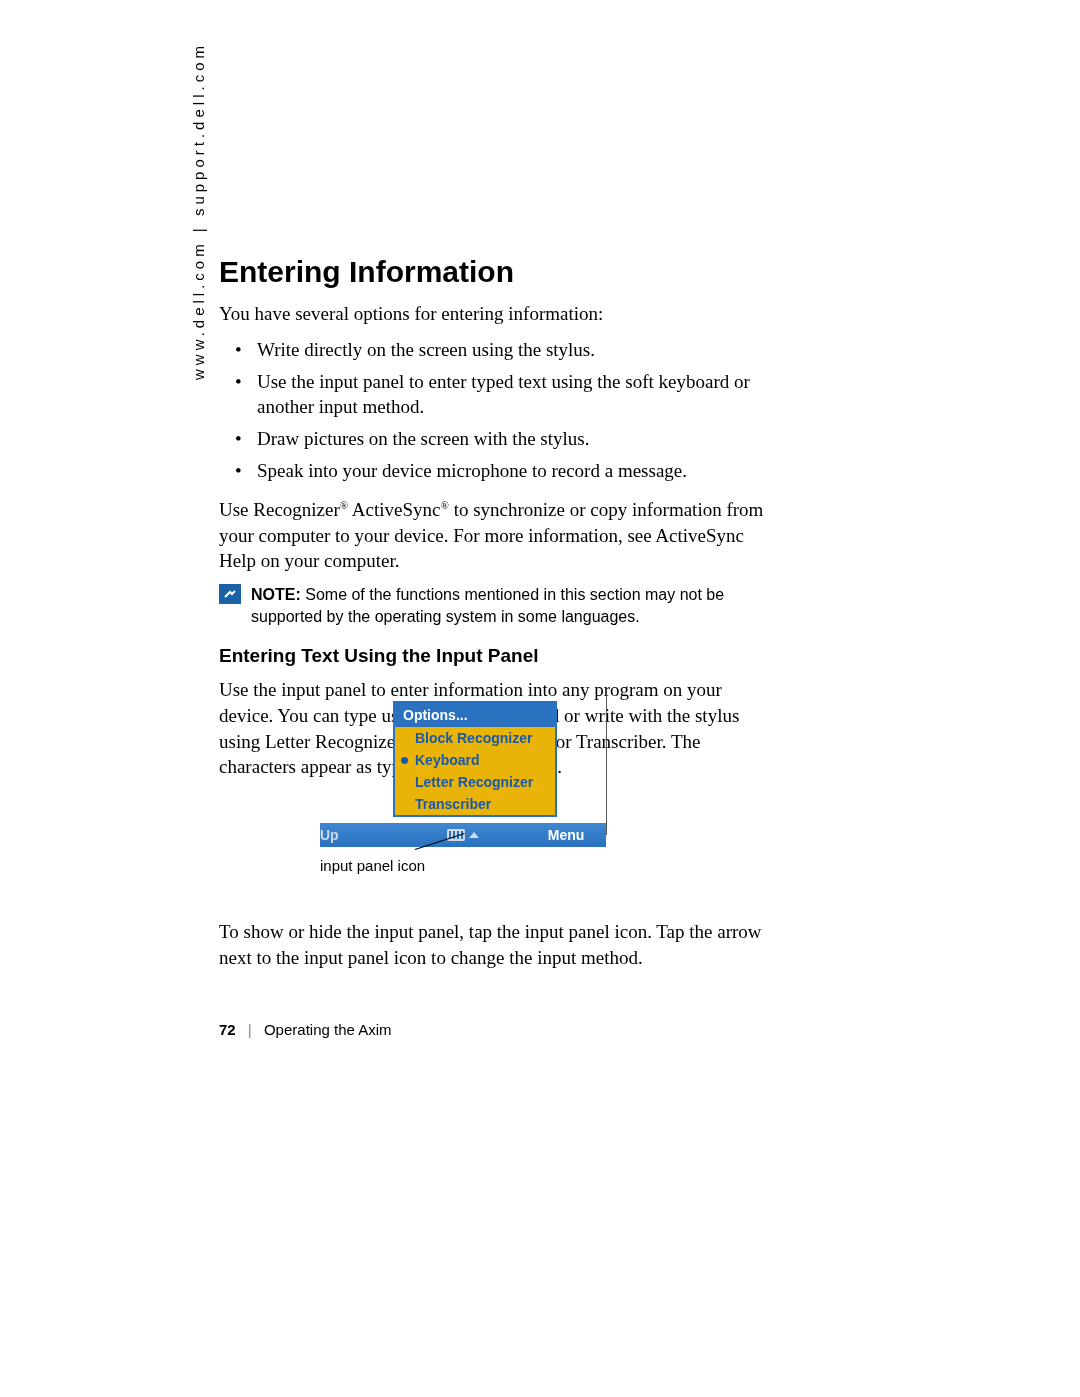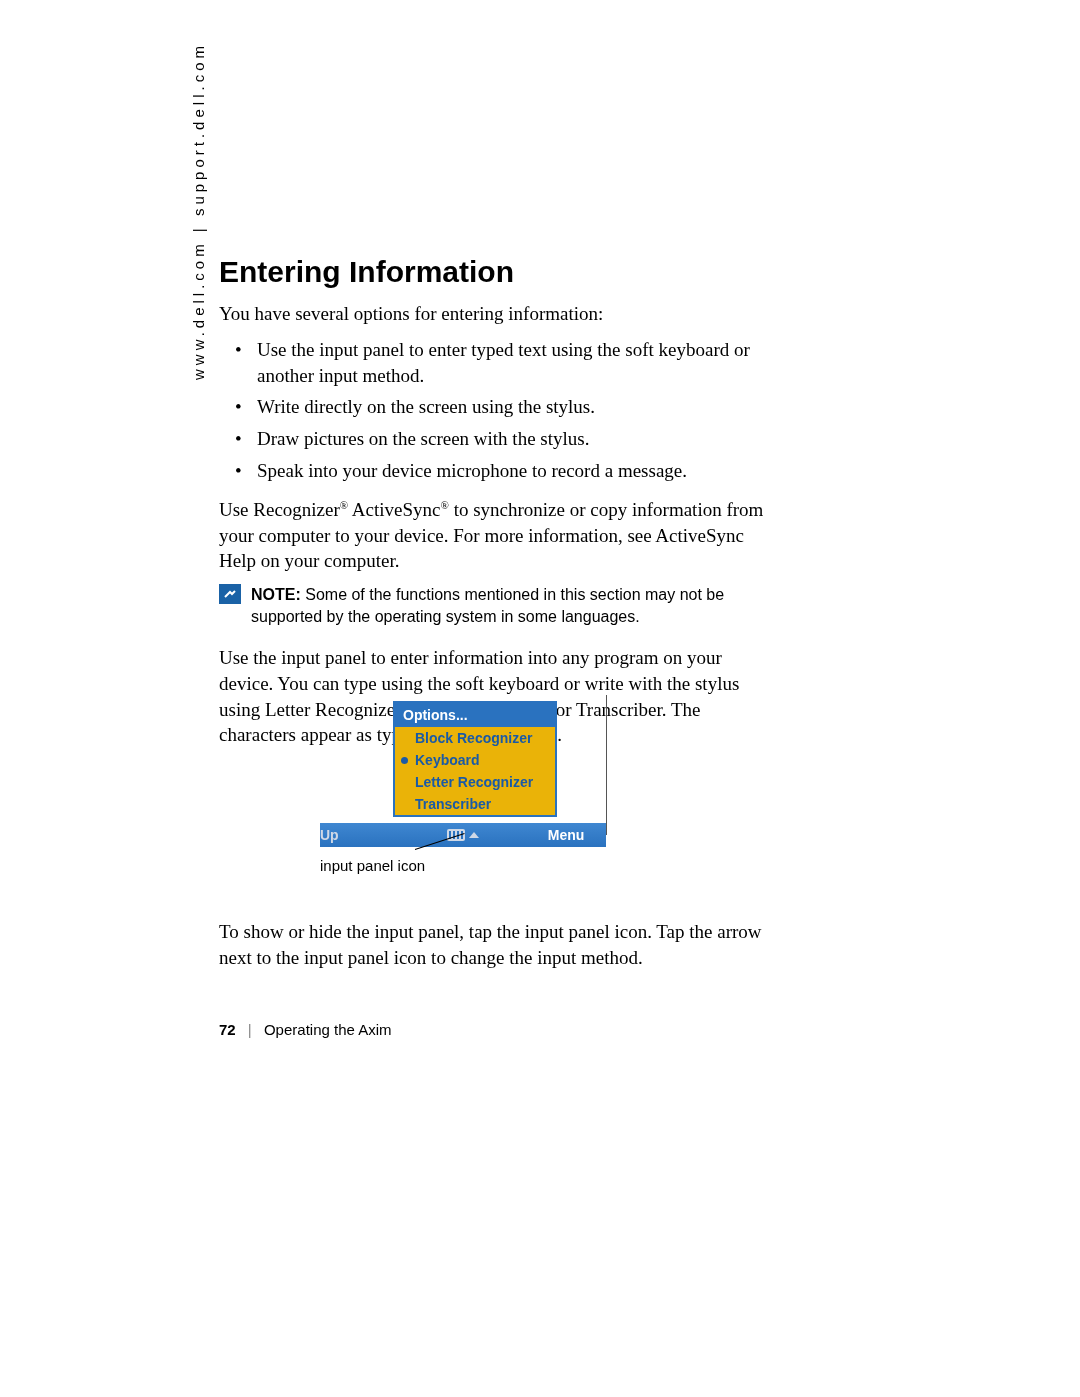--- a/index.html
+++ b/index.html
@@ -47,38 +47,39 @@
 <body>
 
 <div class="page">
 
   <div class="sidetext">www.dell.com | support.dell.com</div>
 
   <div class="content">
     <h1>Entering Information</h1>
     <p class="intro">You have several options for entering information:</p>
     <ul class="bul">
+      <li>Write directly on the screen using the stylus.</li>
       <li>Use the input panel to enter typed text using the soft keyboard or another input method.</li>
-      <li>Write directly on the screen using the stylus.</li>
       <li>Draw pictures on the screen with the stylus.</li>
       <li>Speak into your device microphone to record a message.</li>
     </ul>
     <p class="sync">
       <span>Use Recognizer</span><sup>®</sup><span> ActiveSync</span><sup>®</sup><span> to synchronize or copy information from your computer to your device. For more information, see ActiveSync Help on your computer.</span>
     </p>
     <div class="noteblock">
       <span class="noteicon">
         <svg viewBox="0 0 14 14">
             <path d="M2 10 L7 5 L9 7 L12 4" stroke="#fff" stroke-width="2" fill="none"></path>
           </svg>
       </span>
       <span class="notetext">
         <b>NOTE:</b><span> Some of the functions mentioned in this section may not be supported by the operating system in some languages.</span>
       </span>
     </div>
+    <h2>Entering Text Using the Input Panel</h2>
     <p class="para">Use the input panel to enter information into any program on your device. You can type using the soft keyboard or write with the stylus using Letter Recognizer, Block Recognizer, or Transcriber. The characters appear as typed text on the screen.</p>
   </div>
 
   <div class="figwrap">
     <div class="scrollrule"></div>
     <div class="popup">
       <div class="pophdr">Options...</div>
       <div class="popitem">Block Recognizer</div>
       <div class="popitem sel">Keyboard</div>
       <div class="popitem">Letter Recognizer</div>

